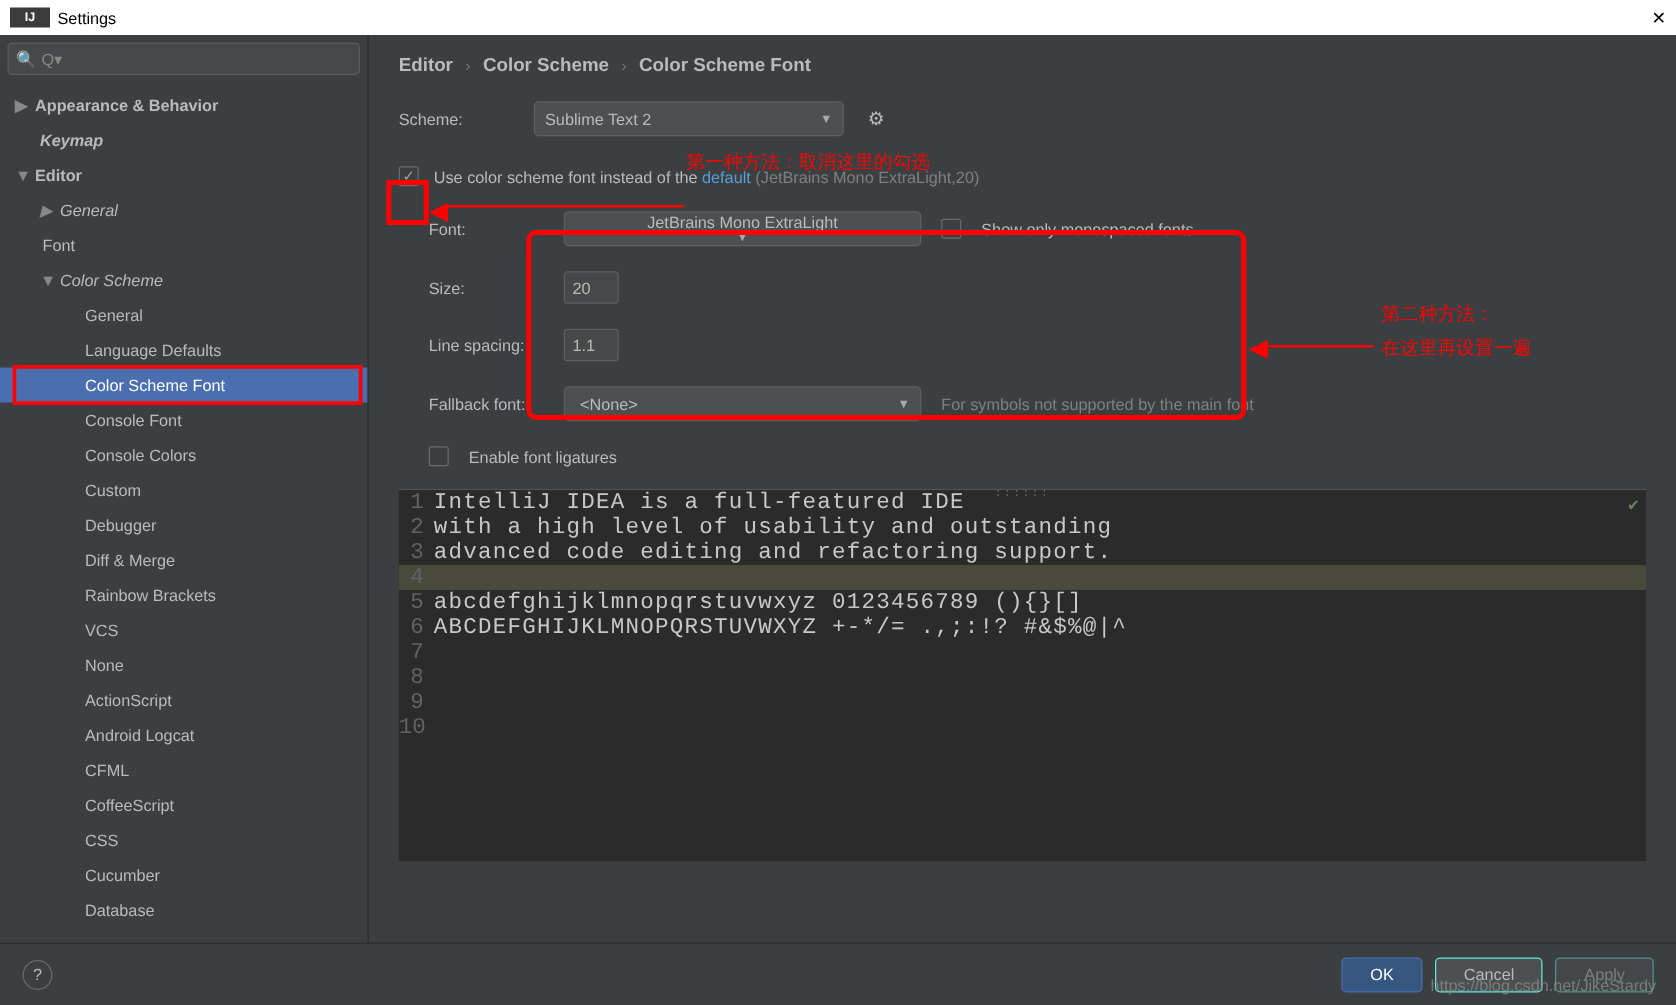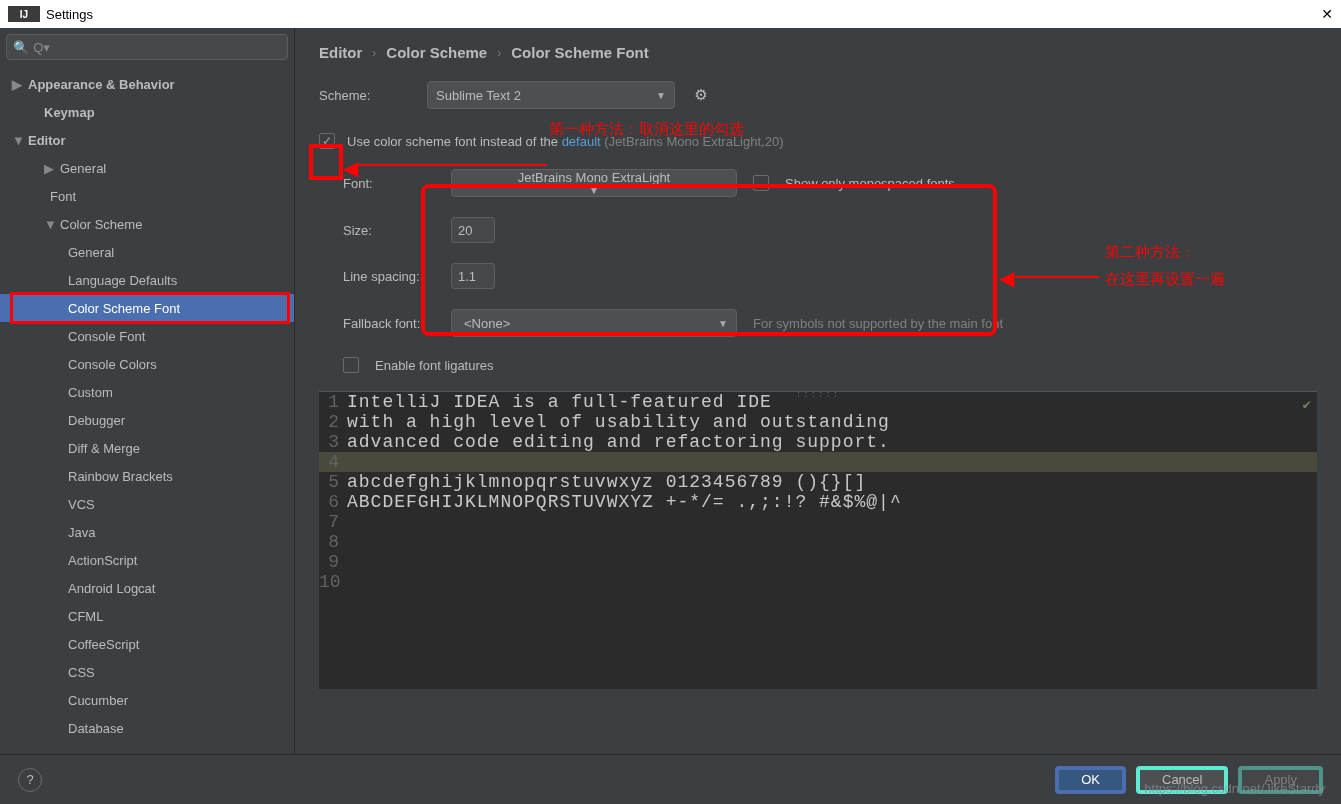--- a/index.html
+++ b/index.html
@@ -8,22 +8,22 @@
 .titlebar-left { display: flex; align-items: center; gap: 6px; }
 .app-icon { width: 32px; height: 16px; background: #3b3b3b; display: flex; align-items: center; justify-content: center; color: #fff; font-size: 10px; font-weight: bold; }
 .close-x { font-size: 14px; cursor: pointer; }
 .main { display: flex; height: 726px; background: #3c3f41; }
 .sidebar { width: 295px; background: #3c3f41; border-right: 1px solid #2b2b2b; display: flex; flex-direction: column; }
 .search-box { margin: 6px; height: 26px; background: #45494a; border: 1px solid #5b5d5e; border-radius: 4px; display: flex; align-items: center; padding: 0 6px; color: #888; gap: 4px; }
 .search-q { font-size: 13px; }
 .tree { flex: 1; overflow: auto; padding-top: 4px; }
 .tree-item { display: flex; align-items: center; height: 28px; padding-left: 12px; cursor: pointer; color: #bbb; gap: 6px; }
 .tree-item.bold { font-weight: bold; }
-.tree-item.l1 { padding-left: 44px; }
-.tree-item.l2 { padding-left: 50px; }
+.tree-item.l1 { padding-left: 32px; font-style: italic; }
+.tree-item.l2 { padding-left: 34px; }
 .tree-item.l3 { padding-left: 68px; }
 .tree-item.selected { background: #4b6eaf; color: #fff; }
 .tree-item.selected-box { position: relative; }
 .tree-item.selected-box::before { content: ""; position: absolute; left: 10px; top: -2px; right: 4px; bottom: -2px; border: 3px solid #ff0000; pointer-events: none; }
 .arrow { display: inline-block; width: 10px; text-align: center; color: #888; }
 .content { flex: 1; padding: 16px 24px; position: relative; overflow: hidden; }
 .breadcrumb { display: flex; align-items: center; gap: 10px; color: #bbb; font-size: 15px; font-weight: bold; }
 .bc-sep { color: #777; font-weight: normal; font-size: 12px; }
 .row { display: flex; align-items: center; margin-top: 20px; gap: 16px; }
 .row-label { width: 92px; text-align: left; color: #bbb; }
@@ -49,21 +49,21 @@
 .preview { margin-top: 18px; background: #2b2b2b; height: 298px; border-top: 1px solid #555; font-family: "Courier New", monospace; font-size: 18px; color: #c8c8c8; position: relative; }
 .preview-handle { position: absolute; top: -2px; left: 50%; transform: translateX(-50%); color: #666; font-size: 9px; letter-spacing: 2px; }
 .preview-check { position: absolute; top: 4px; right: 6px; color: #6a8759; font-size: 14px; }
 .pline { display: flex; }
 .pline.hl { background: #4a4a3c; }
 .lnum { width: 28px; text-align: right; color: #606366; padding-right: 8px; }
 .ptxt { white-space: pre; letter-spacing: 1px; }
 .footer { height: 50px; background: #3c3f41; display: flex; align-items: center; justify-content: space-between; padding: 0 18px; border-top: 1px solid #2b2b2b; }
 .help { width: 24px; height: 24px; border: 1px solid #6b6b6b; border-radius: 50%; display: flex; align-items: center; justify-content: center; color: #bbb; cursor: pointer; }
 .footer-right { display: flex; gap: 10px; align-items: center; }
-.btn { height: 28px; padding: 0 22px; border-radius: 4px; border: 4px solid #5eead4; background: #4c5052; color: #bbb; display: flex; align-items: center; cursor: pointer; }
+.btn { height: 28px; padding: 0 22px; border-radius: 4px; border: 1px solid #5eead4; background: #4c5052; color: #bbb; display: flex; align-items: center; cursor: pointer; }
 .btn.primary { background: #365880; border-color: #4b6eaf; color: #fff; }
 .btn.disabled { opacity: 0.5; }
 .watermark { position: absolute; right: 16px; bottom: 8px; color: #909090; font-size: 13px; opacity: 0.7; }
 .form-block { margin-left: 24px; }
 .drop-arrow { color: #aaa; font-size: 10px; }
 </style>
 </head>
 <body>
 
 <div class="titlebar">
@@ -127,21 +127,21 @@
       <div class="tree-item l3">
           <span>Diff &amp; Merge</span>
         </div>
       <div class="tree-item l3">
           <span>Rainbow Brackets</span>
         </div>
       <div class="tree-item l3">
           <span>VCS</span>
         </div>
       <div class="tree-item l3">
-          <span>Java</span>
+          <span>None</span>
         </div>
       <div class="tree-item l3">
           <span>ActionScript</span>
         </div>
       <div class="tree-item l3">
           <span>Android Logcat</span>
         </div>
       <div class="tree-item l3">
           <span>CFML</span>
         </div>

